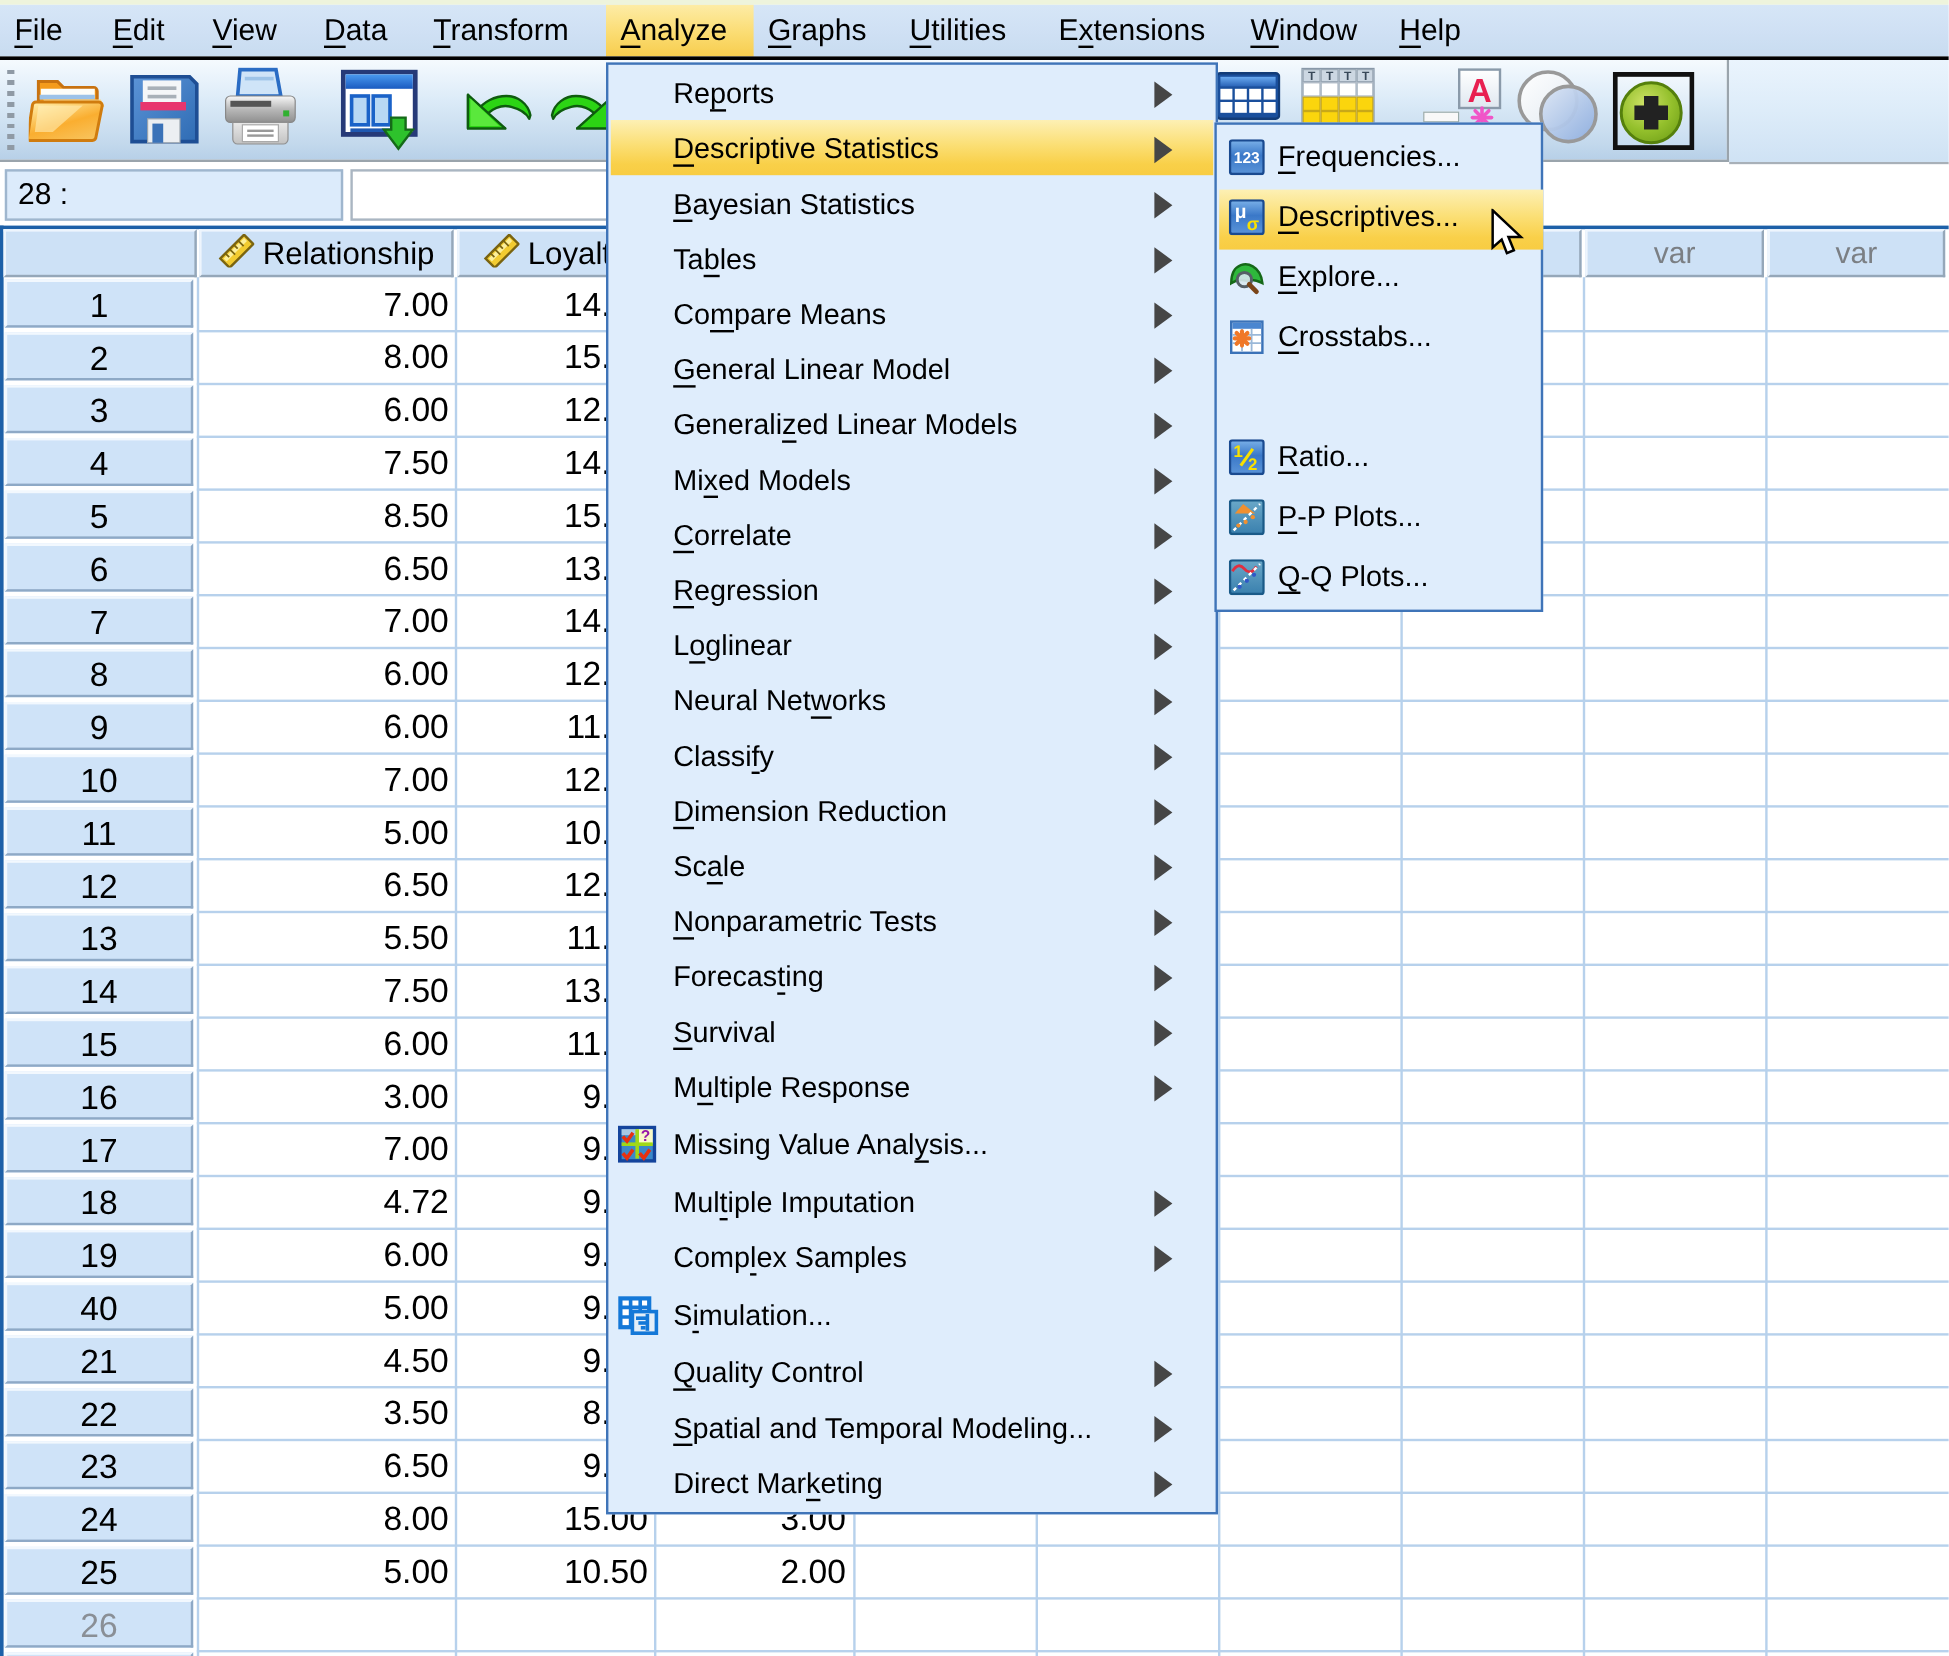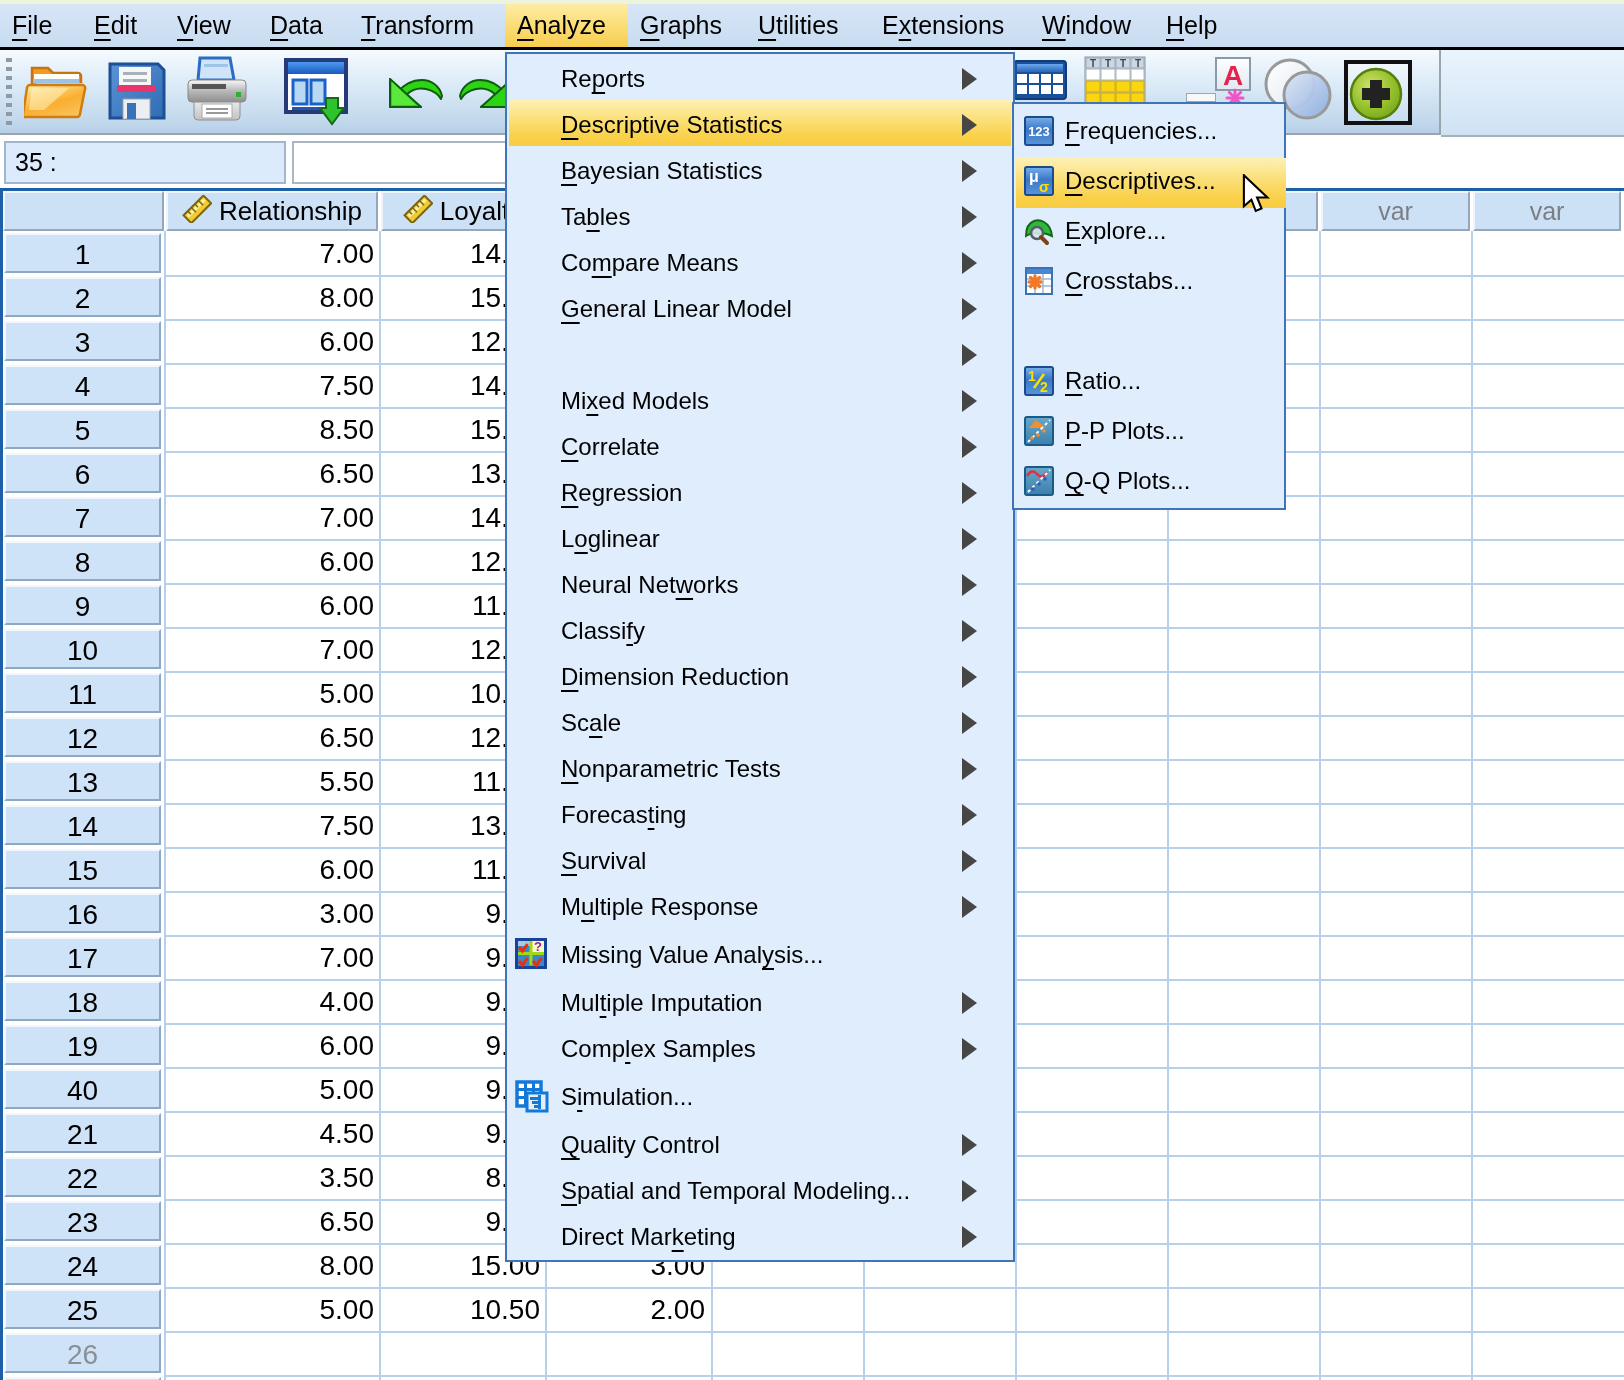--- a/index.html
+++ b/index.html
@@ -250,21 +250,21 @@
 <radialGradient id="gpc" cx="0.4" cy="0.35" r="0.8">
 <stop offset="0" stop-color="#cfe268"></stop>
         <stop offset="0.55" stop-color="#94c02c"></stop>
         <stop offset="1" stop-color="#6e9e16"></stop>
       </radialGradient>
     </defs>
 <circle cx="32" cy="34" r="25" fill="url(#gpc)" stroke="#55800c" stroke-width="2.5"></circle>
 <path d="M26,20 h12 v8 h8 v12 h-8 v8 h-12 v-8 h-8 v-12 h8 z" fill="#222222"></path>
 </svg>
 <div id="cellbar" class="ab"></div>
-<div id="refbox" class="ab">35 :</div>
+<div id="refbox" class="ab">28 :</div>
 <div id="editbox" class="ab"></div>
 <div id="gridtop" class="ab"></div>
 <div id="gridleft" class="ab"></div>
 <div class="ab gvl" style="left:164px"></div>
 <div class="ab gvl" style="left:379px"></div>
 <div class="ab gvl" style="left:545px"></div>
 <div class="ab gvl" style="left:711px"></div>
 <div class="ab gvl" style="left:863px"></div>
 <div class="ab gvl" style="left:1015px"></div>
 <div class="ab gvl" style="left:1167px"></div>
@@ -410,21 +410,21 @@
 <div class="ab dval" style="left:547px;top:803px;width:158px">3.00</div>
 <div class="ab dval" style="left:166px;top:847px;width:208px">6.00</div>
 <div class="ab dval" style="left:381px;top:847px;width:159px">11.00</div>
 <div class="ab dval" style="left:547px;top:847px;width:158px">2.00</div>
 <div class="ab dval" style="left:166px;top:891px;width:208px">3.00</div>
 <div class="ab dval" style="left:381px;top:891px;width:159px">9.00</div>
 <div class="ab dval" style="left:547px;top:891px;width:158px">1.00</div>
 <div class="ab dval" style="left:166px;top:935px;width:208px">7.00</div>
 <div class="ab dval" style="left:381px;top:935px;width:159px">9.00</div>
 <div class="ab dval" style="left:547px;top:935px;width:158px">2.00</div>
-<div class="ab dval" style="left:166px;top:979px;width:208px">4.00</div>
+<div class="ab dval" style="left:166px;top:979px;width:208px">4.72</div>
 <div class="ab dval" style="left:381px;top:979px;width:159px">9.00</div>
 <div class="ab dval" style="left:547px;top:979px;width:158px">1.00</div>
 <div class="ab dval" style="left:166px;top:1023px;width:208px">6.00</div>
 <div class="ab dval" style="left:381px;top:1023px;width:159px">9.00</div>
 <div class="ab dval" style="left:547px;top:1023px;width:158px">2.00</div>
 <div class="ab dval" style="left:166px;top:1067px;width:208px">5.00</div>
 <div class="ab dval" style="left:381px;top:1067px;width:159px">9.00</div>
 <div class="ab dval" style="left:547px;top:1067px;width:158px">1.00</div>
 <div class="ab dval" style="left:166px;top:1111px;width:208px">4.50</div>
 <div class="ab dval" style="left:381px;top:1111px;width:159px">9.00</div>
@@ -461,20 +461,21 @@
     </div>
 <div class="mitem" style="top:140px;height:46px">
       <span class="mtext" style="line-height:46px">Ta<span class="u">b</span>les</span>
       <span class="marr" style="top:12px"></span>
     </div>
 <div class="mitem" style="top:232px;height:46px">
       <span class="mtext" style="line-height:46px"><span class="u">G</span>eneral Linear Model</span>
       <span class="marr" style="top:12px"></span>
     </div>
 <div class="mitem" style="top:278px;height:46px">
+      <span class="mtext" style="line-height:46px">Generali<span class="u">z</span>ed Linear Models</span>
       <span class="marr" style="top:12px"></span>
     </div>
 <div class="mitem" style="top:324px;height:46px">
       <span class="mtext" style="line-height:46px">Mi<span class="u">x</span>ed Models</span>
       <span class="marr" style="top:12px"></span>
     </div>
 <div class="mitem" style="top:370px;height:46px">
       <span class="mtext" style="line-height:46px"><span class="u">C</span>orrelate</span>
       <span class="marr" style="top:12px"></span>
     </div>

